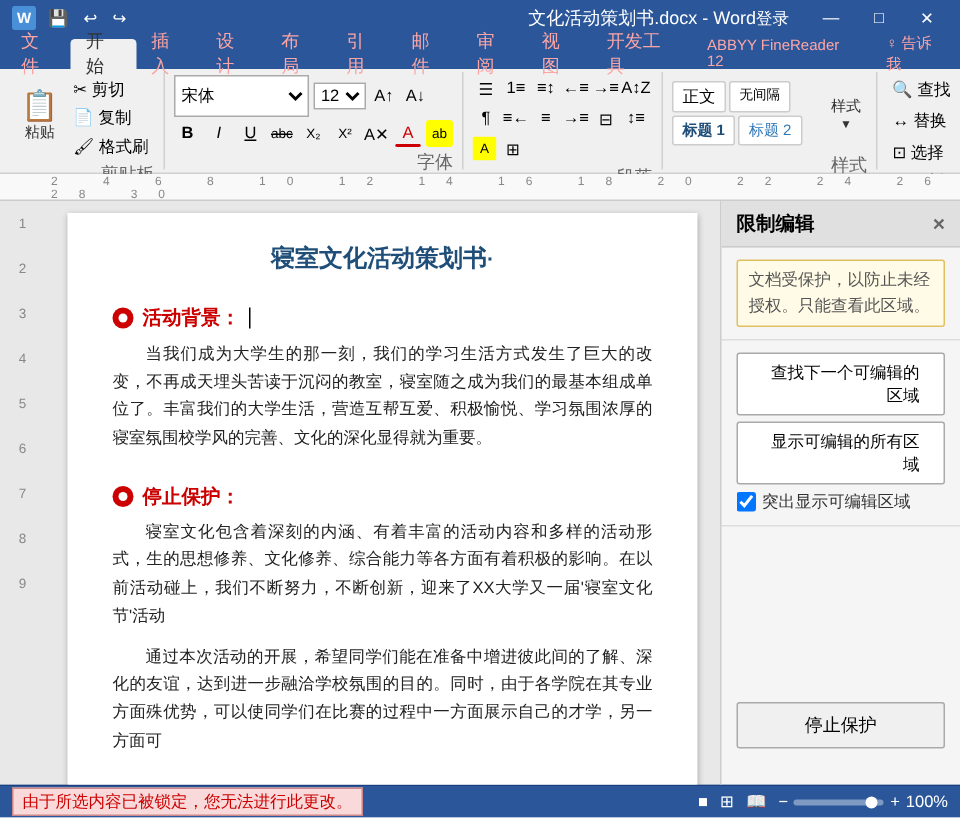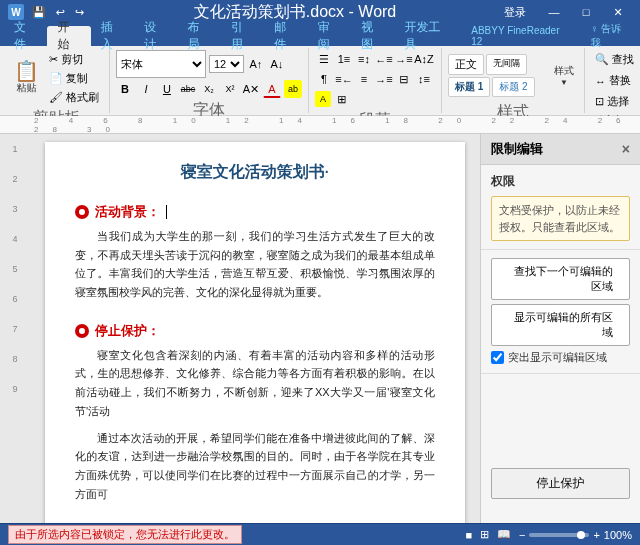--- a/index.html
+++ b/index.html
@@ -23,22 +23,22 @@
       color: white;
       font-size: 12px;
     }
     .title-bar-left {
       display: flex;
       align-items: center;
       gap: 6px;
     }
     .title-bar-center {
       flex: 1;
-      text-align: center;
-      font-size: 16px;
+      text-align: right;
+      font-size: 12px;
     }
     .title-bar-right {
       display: flex;
       align-items: center;
       gap: 4px;
     }
     .title-icon {
       width: 16px;
       height: 16px;
       background: #4a90d9;
@@ -71,21 +71,21 @@
     .ribbon-tabs {
       background: #2b579a;
       height: 22px;
       display: flex;
       align-items: flex-end;
       padding-left: 4px;
     }
     .ribbon-tab {
       padding: 3px 10px;
       font-size: 12px;
-      color: #7dd3fc;
+      color: #fca5a5;
       cursor: pointer;
       border-radius: 3px 3px 0 0;
       height: 20px;
       display: flex;
       align-items: center;
     }
     .ribbon-tab.active {
       background: #f0f0f0;
       color: #333;
     }
@@ -106,23 +106,23 @@
       padding: 2px 6px;
       min-width: fit-content;
     }
     .ribbon-group-content {
       display: flex;
       align-items: center;
       gap: 2px;
       flex: 1;
     }
     .ribbon-group-label {
-      font-size: 16px;
+      font-size: 12px;
       color: #666;
-      text-align: center;
+      text-align: right;
       padding-top: 2px;
     }
     .ribbon-btn {
       display: flex;
       flex-direction: column;
       align-items: center;
       justify-content: center;
       padding: 2px 4px;
       cursor: pointer;
       border-radius: 2px;
@@ -587,21 +587,20 @@
     </div>
   </div>
 
   <div class="right-panel">
     <div class="panel-header">
       <span>限制编辑</span>
       <span class="panel-close">×</span>
     </div>
 
     <div class="panel-section">
-      <div class="panel-section-title">权限</div>
       <div class="panel-desc">文档受保护，以防止未经授权。只能查看此区域。</div>
     </div>
 
     <div class="panel-section">
       <button class="panel-btn">查找下一个可编辑的区域</button>
       <button class="panel-btn">显示可编辑的所有区域</button>
       <div class="panel-checkbox-row">
         <input type="checkbox" checked="" style="">
         <span>突出显示可编辑区域</span>
       </div>

